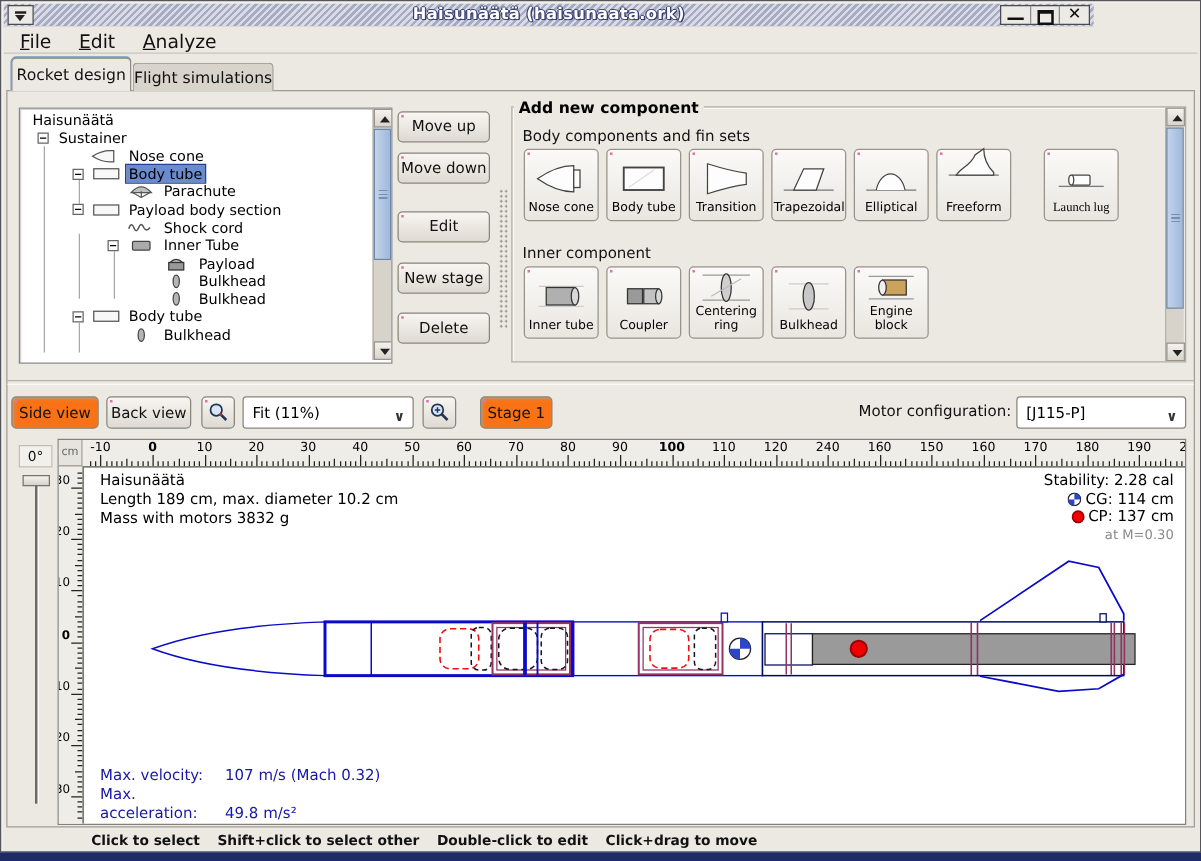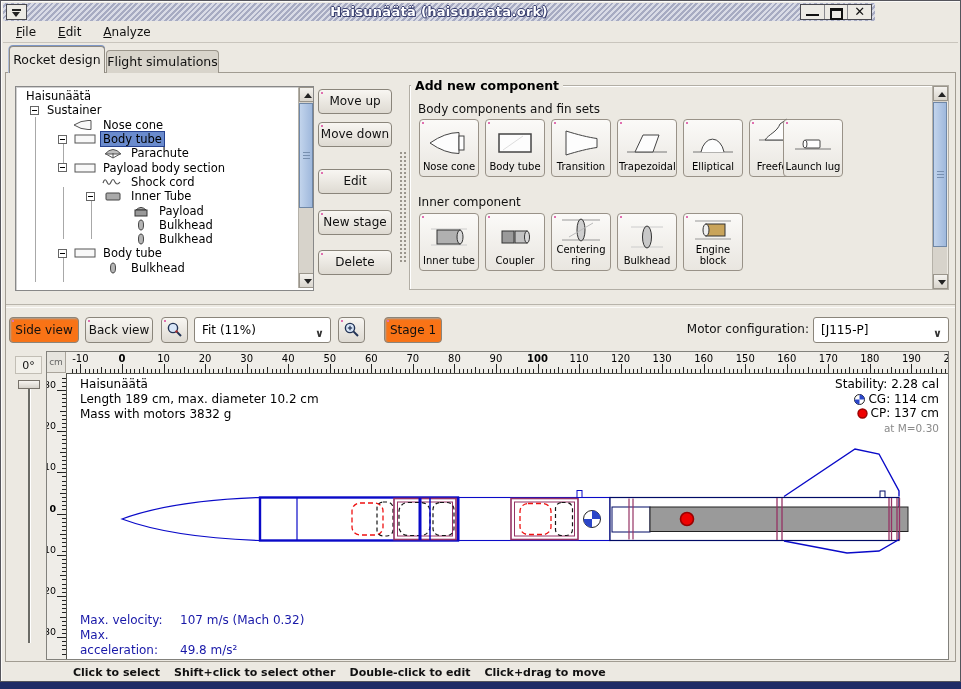--- a/index.html
+++ b/index.html
@@ -18,21 +18,21 @@
     background:#eceae4;box-sizing:border-box;display:flex;}
   .wc{flex:1;position:relative;border-right:1px solid #8b8b90;}
   .wc:last-child{border-right:none;}
   .glyph-min{position:absolute;left:5px;right:5px;bottom:3px;height:2px;background:#111;}
   .glyph-max{position:absolute;left:5px;top:3px;width:9px;height:7px;border:2px solid #111;border-top-width:3px;}
   .glyph-close{position:absolute;left:0;top:-1px;width:100%;text-align:center;font-size:13px;font-weight:bold;color:#111;line-height:16px;}
   .glyph-winmenu-bar{position:absolute;left:5px;top:4px;width:9px;height:2px;background:#222;}
   .glyph-winmenu-tri{position:absolute;left:5px;top:7px;width:0;height:0;border-left:4.5px solid transparent;border-right:4.5px solid transparent;border-top:5px solid #222;}
   
   #menubar{position:absolute;left:2px;top:20px;width:955px;height:21px;background:#ece9e2;border-bottom:1px solid #c9c5bd;}
-  .menu-item{display:inline-block;padding:3px 9px 0 9px;font-size:12px;color:#111;margin-left:4px;}
+  .menu-item{display:inline-block;padding:3px 9px 0 9px;font-size:15px;color:#111;margin-left:4px;}
   .menu-item u{text-decoration:underline;}
   
   .tab{position:absolute;box-sizing:border-box;font-size:12.5px;color:#111;text-align:center;}
   #tab-0{left:8px;top:45px;width:96px;height:27px;background:#ece9e2;border:1px solid #8f8a80;border-bottom:none;
     border-radius:4px 4px 0 0;line-height:26px;z-index:3;box-shadow:0 -1px 0 #7d96c6, -1px 0 0 #aebcd8;}
   #tab-1{left:105px;top:49px;width:113px;height:23px;background:#d8d4cb;border:1px solid #9a958b;border-bottom:none;
     border-radius:4px 4px 0 0;line-height:22px;z-index:1;}
   #tabpane{position:absolute;left:4px;top:71px;width:951px;height:590px;background:#ece9e2;border:1px solid #a19c92;box-sizing:border-box;z-index:0;}
   
   #tree{position:absolute;left:14px;top:85px;width:297px;height:203px;background:#fff;
@@ -352,21 +352,21 @@
       </div>
       <div class="cbtn" style="left: 748px; top: 118px; gap: 16px;">
         <span class="cicon">
           <svg width="44" height="30" viewBox="0 0 44 30">
             <line x1="2" y1="24" x2="42" y2="24" stroke="#777"></line>
             <path d="M8,24 C12,18 20,16 23,8 L30,3 C30,12 34,18 38,22 L38,24 Z" fill="#fdfdfd" stroke="#444"></path>
           </svg>
         </span>
         <span class="clabel">Freeform</span>
       </div>
-      <div class="cbtn" style="left: 782px; top: 118px;">
+      <div class="cbtn" style="left: 834px; top: 118px; font-family: Liberation Serif, serif;">
         <span class="cicon">
           <svg width="44" height="30" viewBox="0 0 44 30">
             <line x1="4" y1="21" x2="40" y2="21" stroke="#777"></line>
             <rect x="14" y="12" width="15" height="8" rx="1" fill="#fdfdfd" stroke="#444"></rect>
             <ellipse cx="14" cy="16" rx="2" ry="4" fill="#fff" stroke="#444"></ellipse>
           </svg>
         </span>
         <span class="clabel">Launch lug</span>
       </div>
     </div>
@@ -624,21 +624,21 @@
         <div class="htick" style="left: 577.755px; height: 4px;"></div>
         <div class="htick" style="left: 581.91px; height: 4px;"></div>
         <div class="htick" style="left: 586.065px; height: 4px;"></div>
         <div class="htick" style="left: 590.22px; height: 4px;"></div>
         <div class="htick" style="left: 594.375px; height: 6px;"></div>
         <div class="htick" style="left: 598.53px; height: 4px;"></div>
         <div class="htick" style="left: 602.685px; height: 4px;"></div>
         <div class="htick" style="left: 606.84px; height: 4px;"></div>
         <div class="htick" style="left: 610.995px; height: 4px;"></div>
         <div class="htick" style="left: 615.15px; height: 9px;"></div>
-        <div class="hlab" style="left: 615.15px;">130</div>
+        <div class="hlab" style="left: 615.15px;">240</div>
         <div class="htick" style="left: 619.305px; height: 4px;"></div>
         <div class="htick" style="left: 623.46px; height: 4px;"></div>
         <div class="htick" style="left: 627.615px; height: 4px;"></div>
         <div class="htick" style="left: 631.77px; height: 4px;"></div>
         <div class="htick" style="left: 635.925px; height: 6px;"></div>
         <div class="htick" style="left: 640.08px; height: 4px;"></div>
         <div class="htick" style="left: 644.235px; height: 4px;"></div>
         <div class="htick" style="left: 648.39px; height: 4px;"></div>
         <div class="htick" style="left: 652.545px; height: 4px;"></div>
         <div class="htick" style="left: 656.7px; height: 9px;"></div>

